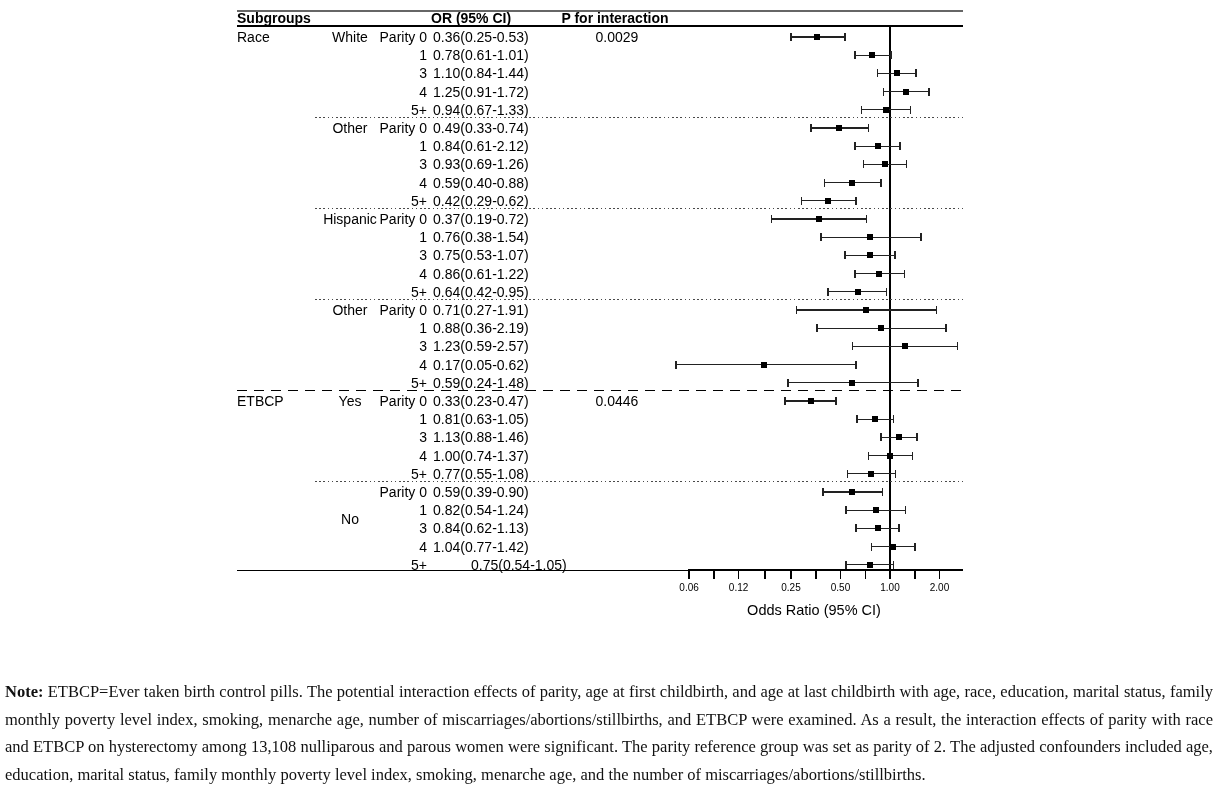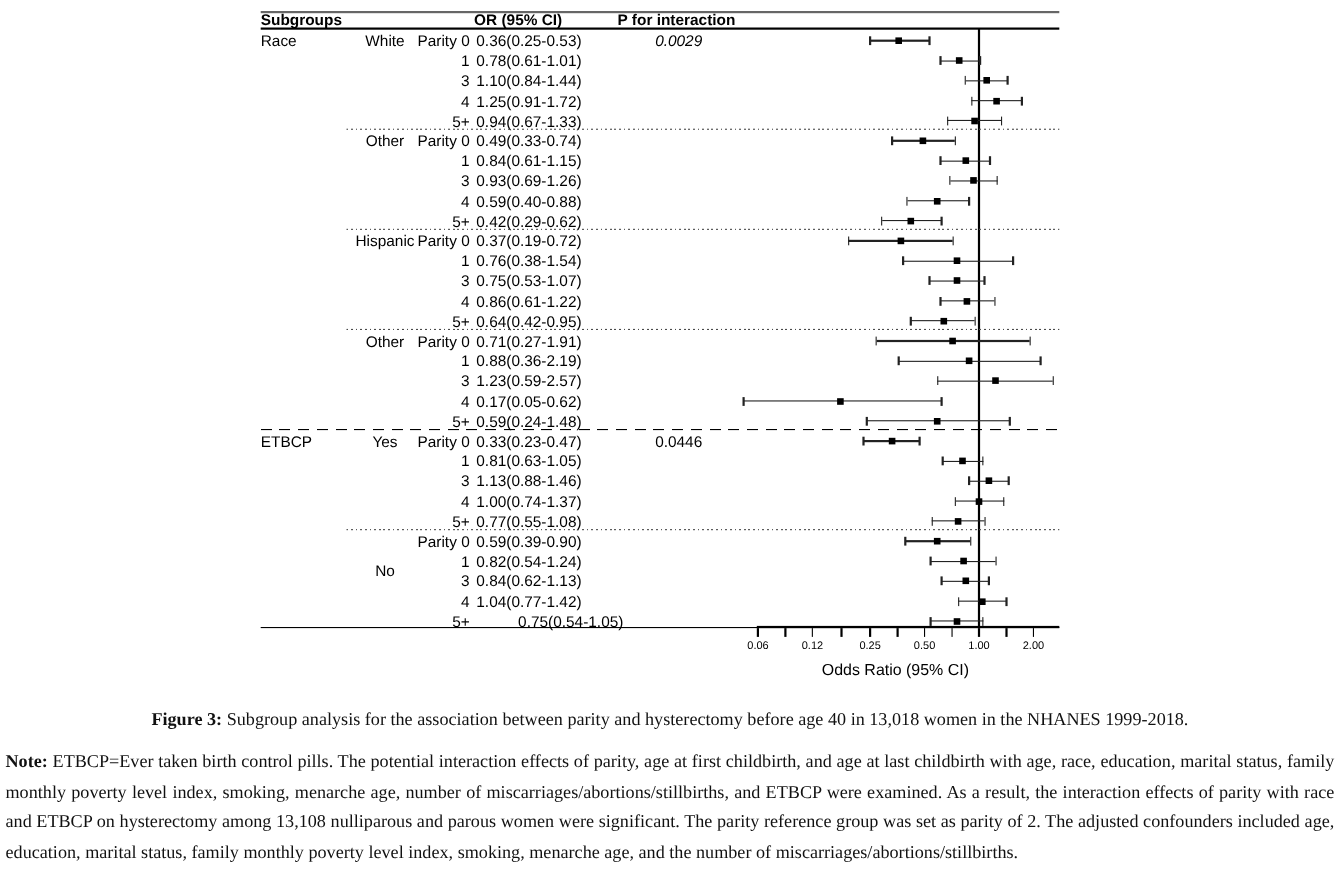--- a/index.html
+++ b/index.html
@@ -38,21 +38,21 @@
   <div class="abs rule" style="left:237px;top:570px;width:726px;height:1.2px;"></div>
   <div class="abs rule" style="left:889.4px;top:26px;width:1.2px;height:544px;"></div>
 
   <div class="abs plot-text bold" style="left:237px;top:9px;">Subgroups</div>
   <div class="abs plot-text bold" style="left:431px;top:9px;width:140px;text-align:left;">OR (95% CI)</div>
   <div class="abs plot-text bold" style="left:545px;top:9px;width:140px;text-align:center;">P for interaction</div>
 
   <div class="abs" id="plot-body" style="left:0;top:0;width:1069px;height:640px;">
       <div class="abs plot-text" style="left:237px;top:28.0px;">Race</div>
       <div class="abs plot-text" style="left:290px;top:28.0px;width:120px;text-align:center;">White</div>
-      <div class="abs plot-text" style="left:557px;top:28.0px;width:120px;text-align:center;font-style:italic;">0.0029</div>
+      <div class="abs plot-text" style="left:557px;top:28.0px;width:120px;text-align:center;">0.0029</div>
       <div class="abs plot-text" style="left:307px;top:28.0px;width:120px;text-align:right;">Parity 0</div>
       <div class="abs plot-text" style="left:433px;top:28.0px;">0.36(0.25-0.53)</div>
       <div class="abs ci-line" style="left:791.0px;top:36.3px;width:53.7px;"></div>
       <div class="abs ci-cap" style="left:790.3px;top:33.0px;"></div>
       <div class="abs ci-cap" style="left:844.0px;top:33.0px;"></div>
       <div class="abs marker" style="left:814.0px;top:34.0px;"></div>
       <div class="abs plot-text" style="left:307px;top:46.2px;width:120px;text-align:right;">1</div>
       <div class="abs plot-text" style="left:433px;top:46.2px;">0.78(0.61-1.01)</div>
       <div class="abs ci-line" style="left:854.7px;top:54.5px;width:36.0px;"></div>
       <div class="abs ci-cap" style="left:854.0px;top:51.2px;"></div>
@@ -78,21 +78,21 @@
       <div class="abs marker" style="left:882.6px;top:106.8px;"></div>
       <div class="abs sep-dotted" style="left:315px;top:116.5px;width:648px;"></div>
       <div class="abs plot-text" style="left:290px;top:119.0px;width:120px;text-align:center;">Other</div>
       <div class="abs plot-text" style="left:307px;top:119.0px;width:120px;text-align:right;">Parity 0</div>
       <div class="abs plot-text" style="left:433px;top:119.0px;">0.49(0.33-0.74)</div>
       <div class="abs ci-line" style="left:810.8px;top:127.3px;width:57.7px;"></div>
       <div class="abs ci-cap" style="left:810.1px;top:124.0px;"></div>
       <div class="abs ci-cap" style="left:867.8px;top:124.0px;"></div>
       <div class="abs marker" style="left:836.1px;top:125.0px;"></div>
       <div class="abs plot-text" style="left:307px;top:137.2px;width:120px;text-align:right;">1</div>
-      <div class="abs plot-text" style="left:433px;top:137.2px;">0.84(0.61-1.15)</div>
+      <div class="abs plot-text" style="left:433px;top:137.2px;">0.84(0.61-2.12)</div>
       <div class="abs ci-line" style="left:854.7px;top:145.5px;width:45.3px;"></div>
       <div class="abs ci-cap" style="left:854.0px;top:142.2px;"></div>
       <div class="abs ci-cap" style="left:899.3px;top:142.2px;"></div>
       <div class="abs marker" style="left:874.5px;top:143.2px;"></div>
       <div class="abs plot-text" style="left:307px;top:155.4px;width:120px;text-align:right;">3</div>
       <div class="abs plot-text" style="left:433px;top:155.4px;">0.93(0.69-1.26)</div>
       <div class="abs ci-line" style="left:863.5px;top:163.7px;width:43.0px;"></div>
       <div class="abs ci-cap" style="left:862.8px;top:160.4px;"></div>
       <div class="abs ci-cap" style="left:905.8px;top:160.4px;"></div>
       <div class="abs marker" style="left:881.8px;top:161.4px;"></div>
@@ -255,21 +255,18 @@
       <div class="abs tick-label" style="left:818.5px;top:582px;width:44px;">0.50</div>
       <div class="abs tick" style="left:864.5px;top:571px;"></div>
       <div class="abs tick" style="left:889.3px;top:571px;"></div>
       <div class="abs tick-label" style="left:868.0px;top:582px;width:44px;">1.00</div>
       <div class="abs tick" style="left:914.0px;top:571px;"></div>
       <div class="abs tick" style="left:938.8px;top:571px;"></div>
       <div class="abs tick-label" style="left:917.5px;top:582px;width:44px;">2.00</div>
     </div>
   <div class="abs axis-title" style="left:704px;top:602px;width:220px;">Odds Ratio (95% CI)</div>
 
-  <div class="caption-line" style="top:640px;">
-    <span class="bold">Figure 3:</span><span> Subgroup analysis for the association between parity and hysterectomy before age 40 in 13,018 women in the NHANES 1999-2018.</span>
-  </div>
 
   <div class="note-block" style="top:678px;">
     <span class="bold">Note:</span><span> ETBCP=Ever taken birth control pills. The potential interaction effects of parity, age at first childbirth, and age at last childbirth with age, race, education, marital status, family monthly poverty level index, smoking, menarche age, number of miscarriages/abortions/stillbirths, and ETBCP were examined. As a result, the interaction effects of parity with race and ETBCP on hysterectomy among 13,108 nulliparous and parous women were significant. The parity reference group was set as parity of 2. The adjusted confounders included age, education, marital status, family monthly poverty level index, smoking, menarche age, and the number of miscarriages/abortions/stillbirths.</span>
   </div>
 
 </div>
 
 </body></html>

